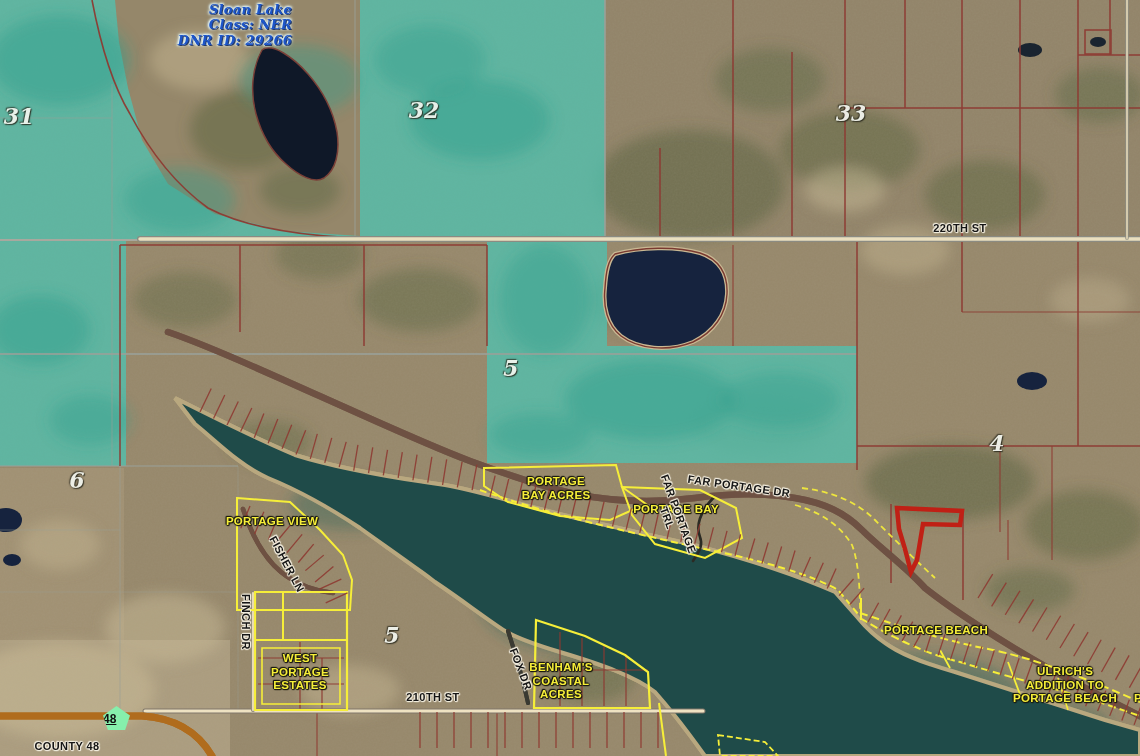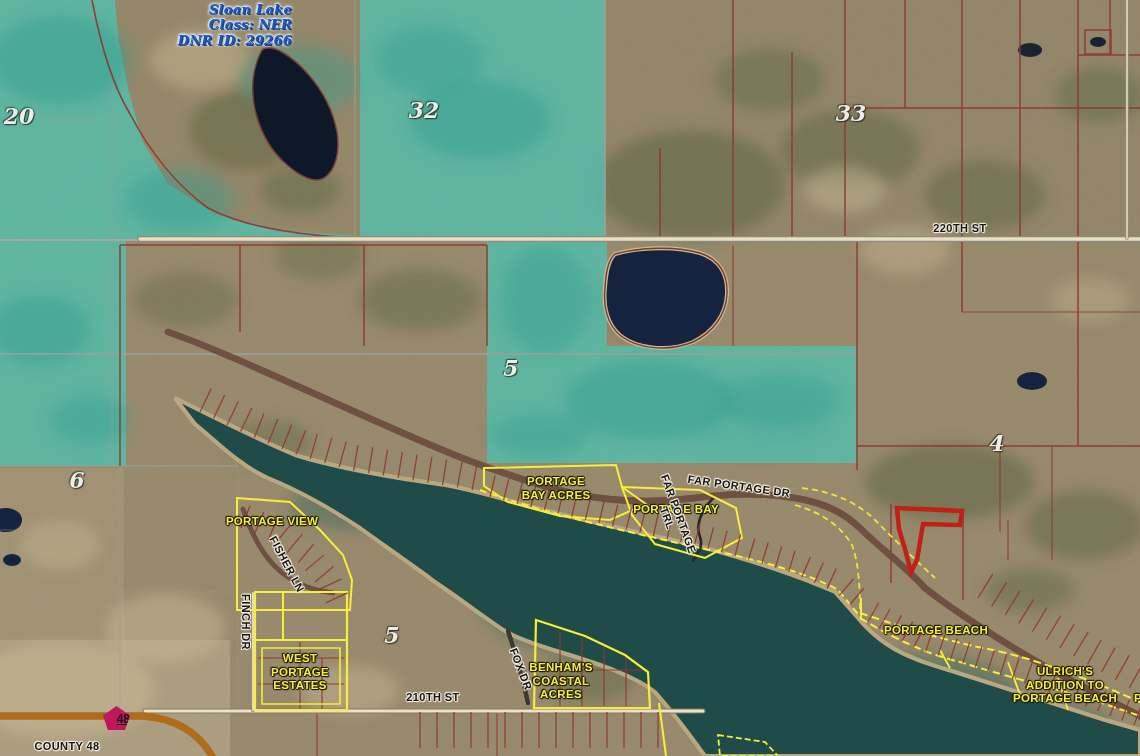--- a/index.html
+++ b/index.html
@@ -16,23 +16,23 @@
     text-shadow:1px 1px 0 rgba(10,35,90,.85),-1px -1px 2px rgba(225,245,252,.95),1px -1px 2px rgba(225,245,252,.75),
     -1px 1px 2px rgba(225,245,252,.75),0 0 4px rgba(225,245,252,.95);}
   .section-label{font:italic bold 22px "DejaVu Serif",serif;color:#f3f6ef;opacity:.93;
     text-shadow:1px 1px 1px rgba(40,40,28,.9),-1px -1px 1px rgba(40,40,28,.7),0 0 3px rgba(0,0,0,.45);}
   .road-label{font:bold 11px "Liberation Sans",sans-serif;color:#151515;letter-spacing:.4px;line-height:1.1;
     text-shadow:-1px 0 1px #f2eddf,1px 0 1px #f2eddf,0 -1px 1px #f2eddf,0 1px 1px #f2eddf,
     1px 1px 1px #f2eddf,-1px -1px 1px #f2eddf;}
   .subdiv-label{font:bold 11.5px "Liberation Sans",sans-serif;color:var(--yellow);letter-spacing:.3px;line-height:1.18;
     text-shadow:-1px 0 1px #1a1a10,1px 0 1px #1a1a10,0 -1px 1px #1a1a10,0 1px 1px #1a1a10,
     1px 1px 1px #1a1a10,-1px -1px 1px #1a1a10;}
-  .shield{position:absolute;left:103px;top:706px;width:27px;height:24px;background:#be185d;
+  .shield{position:absolute;left:103px;top:706px;width:27px;height:24px;background:#86efac;
     clip-path:polygon(50% 0%,100% 40%,82% 100%,18% 100%,0% 40%);
-    text-align:right;font:bold 12px "Liberation Sans",sans-serif;color:#111;line-height:26px;
+    text-align:left;font:bold 12px "Liberation Sans",sans-serif;color:#111;line-height:26px;
     filter:drop-shadow(0 0 1px #444) drop-shadow(0 0 1px #444);text-decoration:underline;}
 </style>
 </head>
 <body>
 
 <div class="map-root">
 <svg width="1140" height="756" viewBox="0 0 1140 756">
   <defs>
     <filter id="bl" x="-60%" y="-60%" width="220%" height="220%">
           <feGaussianBlur stdDeviation="7"></feGaussianBlur>
@@ -377,21 +377,21 @@
       </div>
       <div class="map-label subdiv-label" style="left: 1163px; top: 699px; transform: translate(-50%, -50%);">
         <div>PORTAGE</div>
       </div>
       <div class="map-label lake-label" style="left: 235px; top: 25px; transform: translate(-50%, -50%); text-align: right;">
         <div>Sloan Lake</div>
         <div>Class: NER</div>
         <div>DNR ID: 29266</div>
       </div>
       <div class="map-label section-label" style="left: 19px; top: 116px; transform: translate(-50%, -50%);">
-        <div>20</div>
+        <div>31</div>
       </div>
       <div class="map-label section-label" style="left: 424px; top: 110px; transform: translate(-50%, -50%);">
         <div>32</div>
       </div>
       <div class="map-label section-label" style="left: 851px; top: 113px; transform: translate(-50%, -50%);">
         <div>33</div>
       </div>
       <div class="map-label section-label" style="left: 511px; top: 368px; transform: translate(-50%, -50%);">
         <div>5</div>
       </div>

